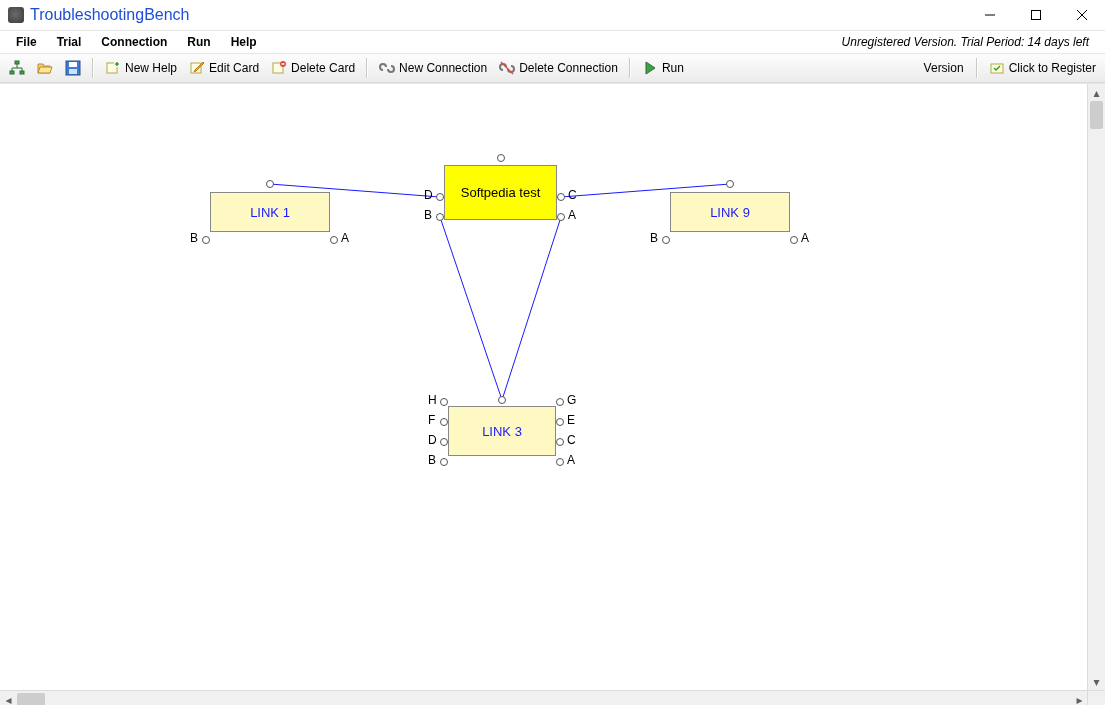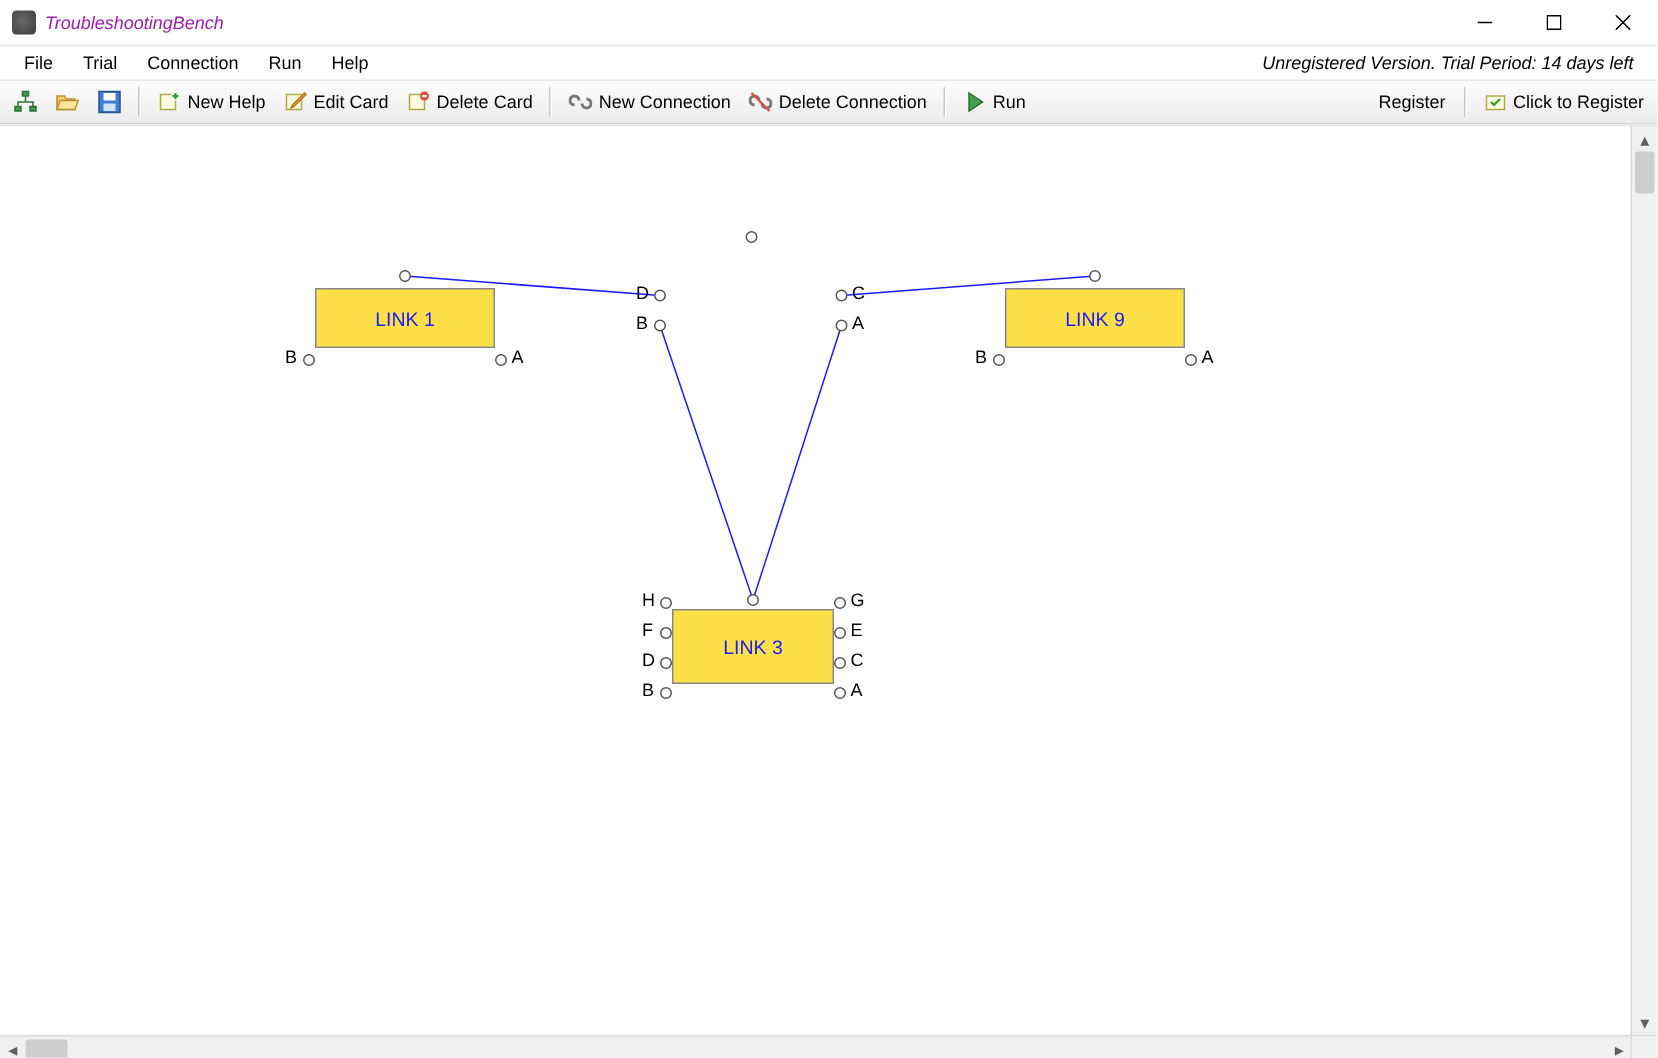--- a/index.html
+++ b/index.html
@@ -22,43 +22,43 @@
   }
   .titlebar .app-icon {
     width: 16px; height: 16px;
     margin: 0 6px 0 8px;
     background: radial-gradient(circle at 45% 45%, #6b6b6b 0%, #3a3a3a 100%);
     border-radius: 3px;
     display:inline-block;
   }
   .titlebar .title {
     flex: 1;
-    color: #a21caf;
-    font-size: 12px;
-    font-style: italic;
+    color: #1d4ed8;
+    font-size: 16px;
   }
   .win-controls { display:flex; height:100%; }
   .win-btn {
     width: 46px;
     height: 30px;
     display:flex; align-items:center; justify-content:center;
     color:#000;
   }
 
   
   .menubar {
     height: 22px;
     display:flex;
     align-items: center;
     border-bottom: 1px solid #e6e6e6;
     padding: 0 6px;
   }
   .menubar .menu-item {
     padding: 2px 10px;
     color:#000;
+    font-weight:bold;
   }
   .menubar .spacer { flex:1; }
   .trial-text {
     padding-right:10px;
     color:#000;
     font-style:italic;
   }
 
   
   .toolbar {
@@ -130,21 +130,21 @@
     position:absolute; right:0; top:0; width:17px; height:17px;
     background:#f0f0f0; border-left:1px solid #dcdcdc;
   }
 
   
   .diagram {
     position:absolute; left:0; top:0; right:17px; bottom:0;
   }
   .card {
     position:absolute;
-    background:#fde047;
+    background:#fef9c3;
     border:1px solid #888;
     display:flex; align-items:center; justify-content:center;
     font-size:13px;
     color:#1a1aff;
     box-sizing:border-box;
   }
   .card.selected{
     background:#ffff00;
     color:#000;
   }
@@ -263,41 +263,44 @@
   <div class="tb-sep"></div>
 
   <div class="tb-btn">
     <svg viewBox="0 0 16 16">
       <path d="M4 2 L13 8 L4 14 z" fill="#3fa047" stroke="#2d6e33"></path>
     </svg>
     <span>Run</span>
   </div>
 
   <div class="spacer"></div>
-  <div style="padding-right:6px;color:#000;">Register</div>
+  <div style="padding-right:6px;color:#000;">Version</div>
   <div class="tb-sep"></div>
   <div class="tb-btn">
     <svg viewBox="0 0 16 16">
       <rect x="2" y="4" width="12" height="9" fill="#fffde1" stroke="#b0a94a"></rect>
       <path d="M5 8 l2 2 l4 -4" stroke="#29a329" stroke-width="1.5" fill="none"></path>
     </svg>
     <span>Click to Register</span>
   </div>
 </div>
 
 <div class="canvas-wrap">
   <div class="diagram">
 
     <svg class="wires">
       <line x1="270" y1="100" x2="440" y2="113" stroke="#1a1aff" stroke-width="1"></line>
       <line x1="561" y1="113" x2="730" y2="100" stroke="#1a1aff" stroke-width="1"></line>
       <line x1="440" y1="133" x2="502" y2="316" stroke="#1a1aff" stroke-width="1"></line>
       <line x1="561" y1="133" x2="502" y2="316" stroke="#1a1aff" stroke-width="1"></line>
     </svg>
 
+    <div class="card selected" style="left:444px; top:81px; width:113px; height:55px;">
+      <span>Softpedia test</span>
+    </div>
     <div class="port" style="left:497px; top:70px;"></div>
 
     <div class="port" style="left:436px; top:109px;"></div>
     <div class="port-label" style="left:424px; top:104px;">D</div>
     <div class="port" style="left:436px; top:129px;"></div>
     <div class="port-label" style="left:424px; top:124px;">B</div>
 
     <div class="port" style="left:557px; top:109px;"></div>
     <div class="port-label" style="left:568px; top:104px;">C</div>
     <div class="port" style="left:557px; top:129px;"></div>

